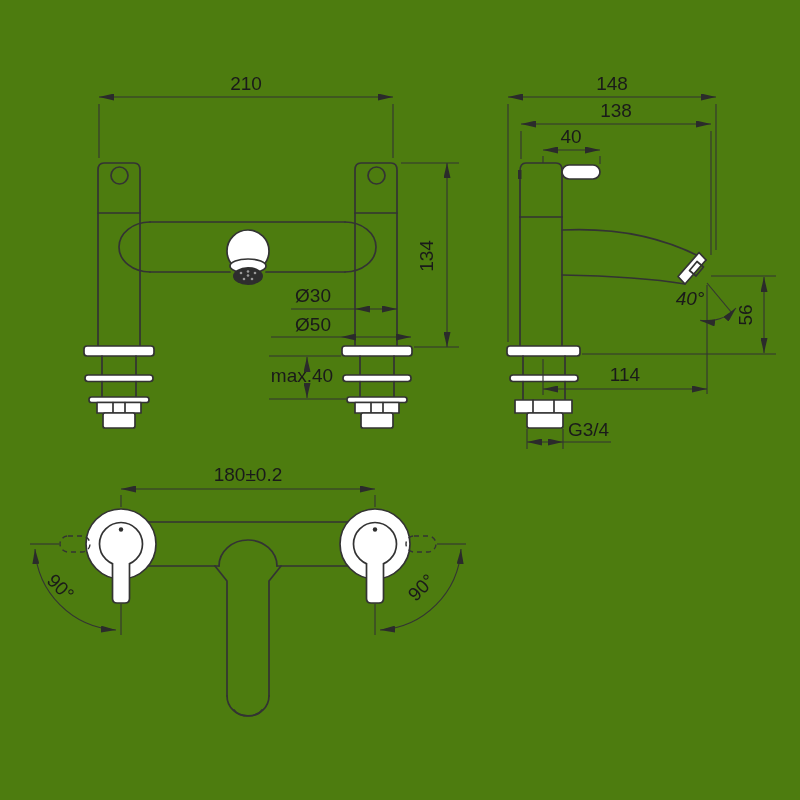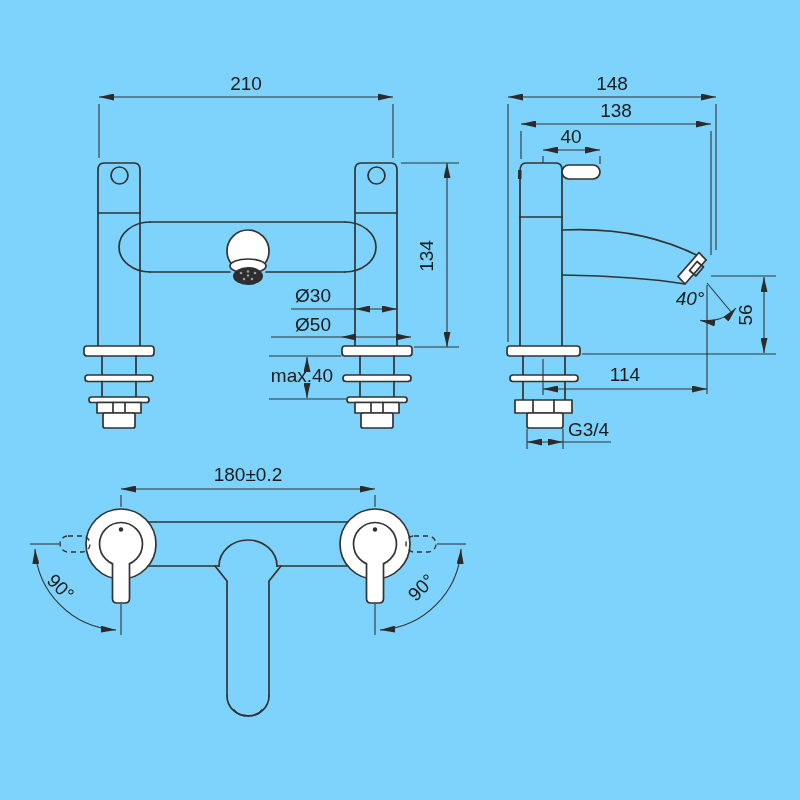--- a/index.html
+++ b/index.html
@@ -1,16 +1,16 @@
 <!DOCTYPE html>
 <html><head>
 <meta charset="utf-8">
 <style>
   html,body{margin:0;padding:0;background:#ffffff;}
-  .stage{width:800px;height:800px;background:#7dd3fc;position:relative;overflow:hidden;}
+  .stage{width:800px;height:800px;background:#4d7c0f;position:relative;overflow:hidden;}
   .ol{stroke:#333333;fill:none;stroke-width:1.7;stroke-linecap:round;stroke-linejoin:round;}
   .ol-f{stroke:#333333;fill:#ffffff;stroke-width:1.7;stroke-linejoin:round;}
   .dk{fill:#2e2e2e;stroke:none;}
   .dim{stroke:#333333;fill:none;stroke-width:1.1;}
   .dashed{stroke:#333333;fill:none;stroke-width:1.4;stroke-dasharray:5 4;}
   .dim-text{font-family:"Liberation Sans",sans-serif;font-size:19px;fill:#1a1a1a;}
   .italic{font-style:italic;}
 </style>
 </head>
 <body>

